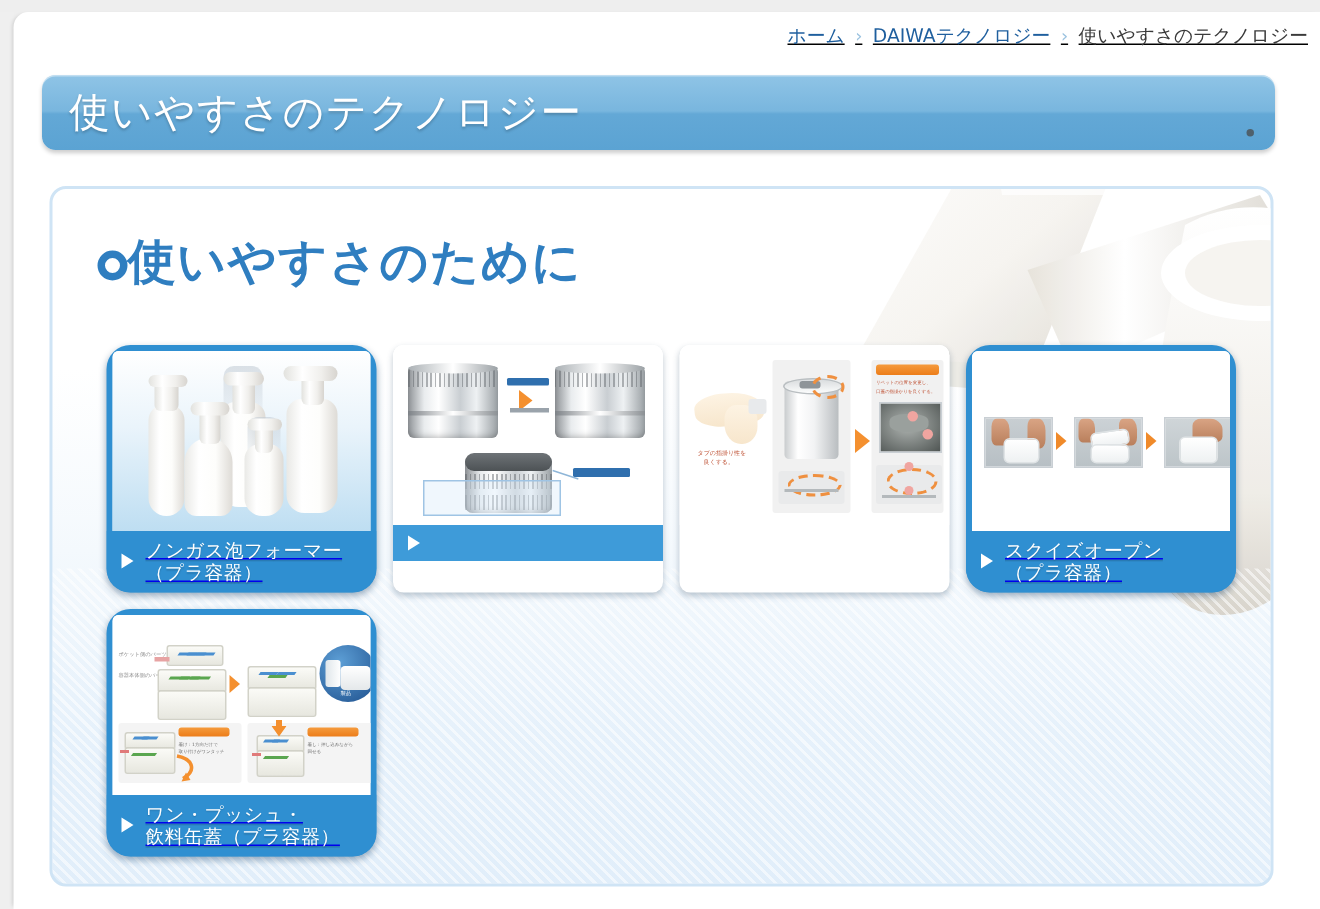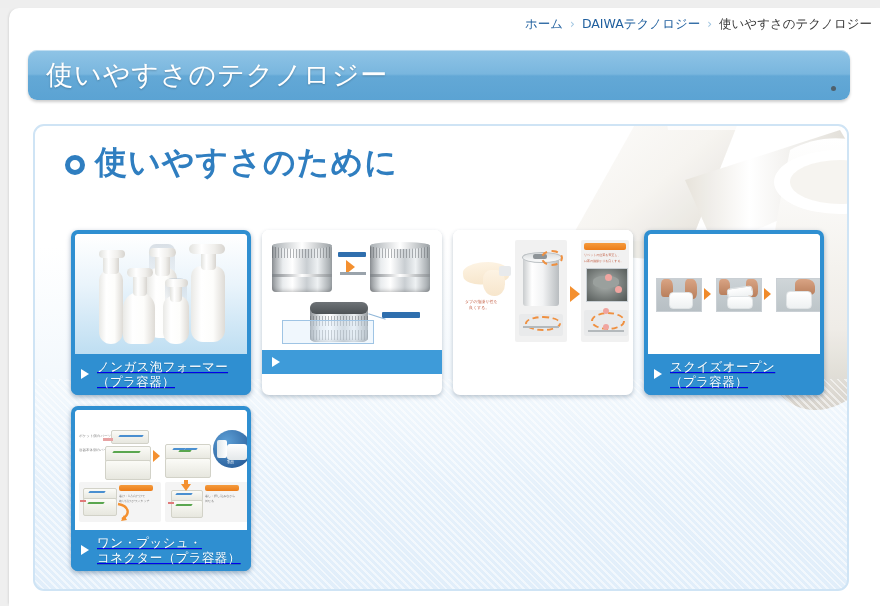--- a/index.html
+++ b/index.html
@@ -20,21 +20,21 @@
     box-shadow:-2px 0 3px -2px rgba(0,0,0,.18);
   }
   .shell-edge{
     position:absolute;left:0px;top:8px;width:9px;height:598px;
     background:#efefef;
   }
   
   .breadcrumb{
     position:absolute;right:8px;top:16px;
     display:flex;gap:0px;
-    font-size:12.5px;line-height:16px;white-space:nowrap;
+    font-size:12.5px;line-height:16px;white-space:nowrap;text-decoration:underline;
   }
   .bc-link{color:#1f5f9e;text-decoration:none;}
   .bc-sep{color:#9cc3e0;margin:0 7px;font-size:12px;}
   .bc-current{color:#3a3a3a;}
   
   .titlebar{
     position:absolute;left:28px;top:50px;width:822px;height:50px;
     border-radius:9px;
     background:linear-gradient(to bottom,#8fc4e6 0%,#79b6de 48%,#63a8d6 52%,#5ba3d3 100%);
     box-shadow:0 2px 3px rgba(0,0,0,.20), inset 0 1px 0 rgba(255,255,255,.45);
@@ -66,22 +66,22 @@
        rgba(255,255,255,0) 2px, rgba(255,255,255,0) 5px);
     pointer-events:none;
   }
   
   .watermark{
     position:absolute;left:505px;top:-6px;width:380px;height:300px;
     pointer-events:none;opacity:.95;
   }
   
   .sec-head{
-    position:absolute;left:30px;top:16px;
-    display:flex;align-items:center;gap:10px;
+    position:absolute;left:30px;top:28px;
+    display:flex;align-items:center;
   }
   .sec-ring{
     width:20px;height:20px;border-radius:50%;
     border:5px solid #2f7ec0;background:transparent;box-sizing:border-box;
     margin-top:6px;flex:0 0 auto;
   }
   .sec-title{
     color:#2f7ec0;font-size:32px;font-weight:700;letter-spacing:1px;
     line-height:40px;
   }
@@ -118,20 +118,21 @@
     width:0;height:0;flex:0 0 auto;
     border-left:8px solid #ffffff;
     border-top:5px solid transparent;
     border-bottom:5px solid transparent;
     margin-left:4px;margin-right:2px;
   }
   .cap-txt{white-space:pre-line;}
   .card.active{
     box-shadow:0 2px 5px rgba(20,60,100,.40);
     background:#2f8fd1;
+    border-radius:16px;
   }
   .card.active .cap{background:#2f8fd1;}
   .card.active .thumb{margin:4px 4px 0 4px;width:172px;border-radius:4px 4px 0 0;}
   
   .bg-bluegrad{position:absolute;inset:0;background:linear-gradient(to bottom,#ffffff 0%,#eaf4fb 42%,#bedef2 100%);}
   .bg-white{position:absolute;inset:0;background:#ffffff;}
   .bottle{position:absolute;background:linear-gradient(to right,#e9e9e6 0%,#ffffff 30%,#fdfdfb 65%,#dedbd6 100%);border-radius:10px 10px 12px 12px;}
   .bcap{position:absolute;background:linear-gradient(to right,#e2e2de 0%,#ffffff 35%,#f0efec 70%,#d7d4cf 100%);border-radius:4px;}
   .bclear{position:absolute;background:linear-gradient(to bottom,rgba(190,200,210,.55),rgba(225,232,238,.35));border-radius:7px 7px 3px 3px;}
   .mcap{position:absolute;border-radius:4px;
@@ -407,19 +408,19 @@
           <div class="stripe-g" style="left:101px;top:94px;width:10px;"></div>
           <div class="stripe-g" style="left:107px;top:94px;width:10px;"></div>
           <div style="position:absolute;left:93px;top:92px;width:6px;height:2px;background:#e07a7a;"></div>
           <svg style="position:absolute;left:106px;top:70px;width:10px;height:12px;" viewBox="0 0 10 12">
               <path d="M5,11 L0,4 L3,4 L3,0 L7,0 L7,4 L10,4 Z" fill="#f4902f"></path>
             </svg>
         </div>
         <div class="cap two">
           <span class="cap-arrow"></span>
           <span class="cap-txt">ワン・プッシュ・
-コネクター（プラ容器）</span>
+飲料缶蓋（プラ容器）</span>
         </div>
       </a>
 
     </div>
   </section>
 </div>
 
 </body></html>

